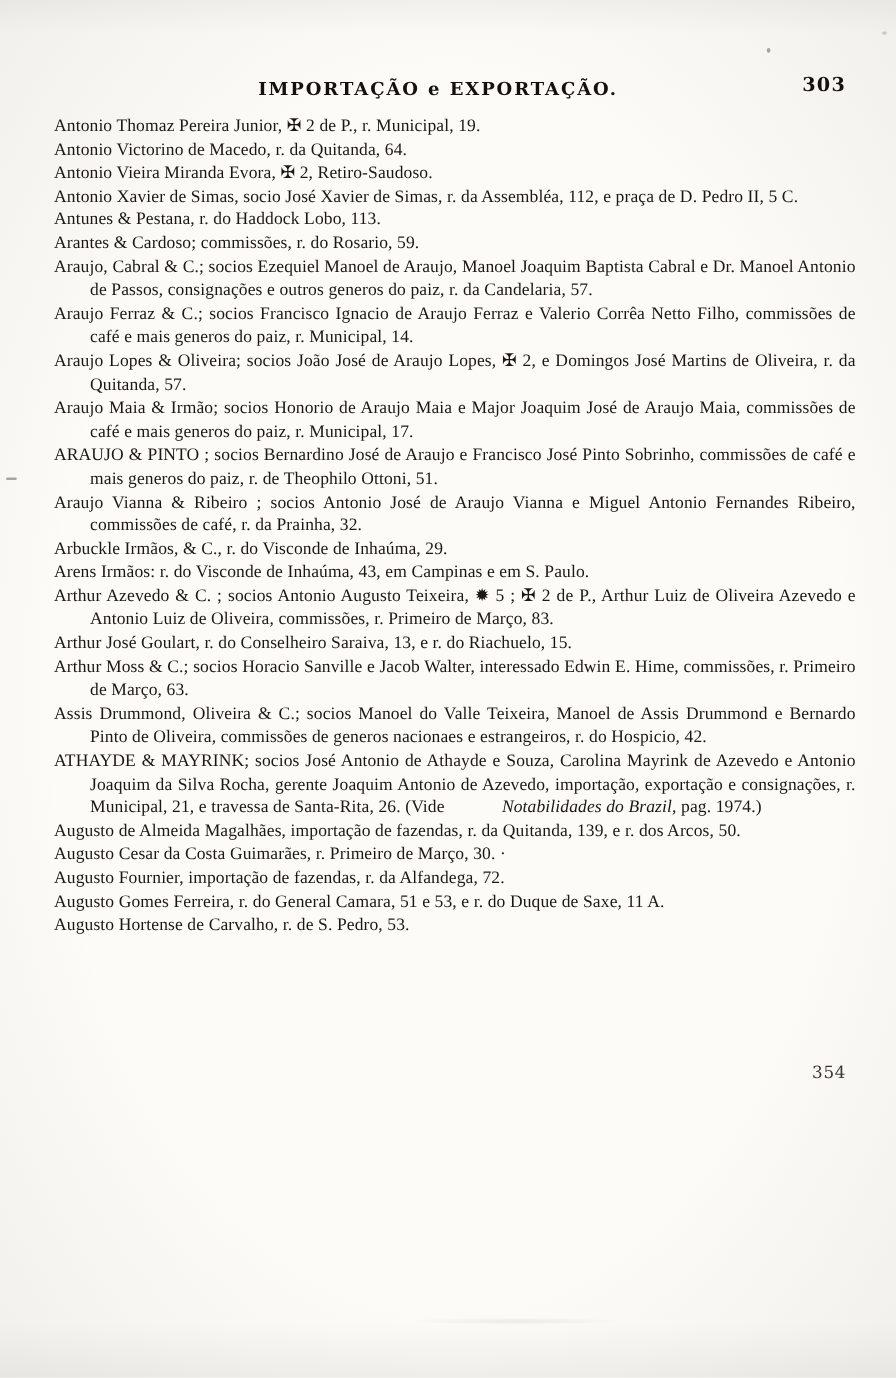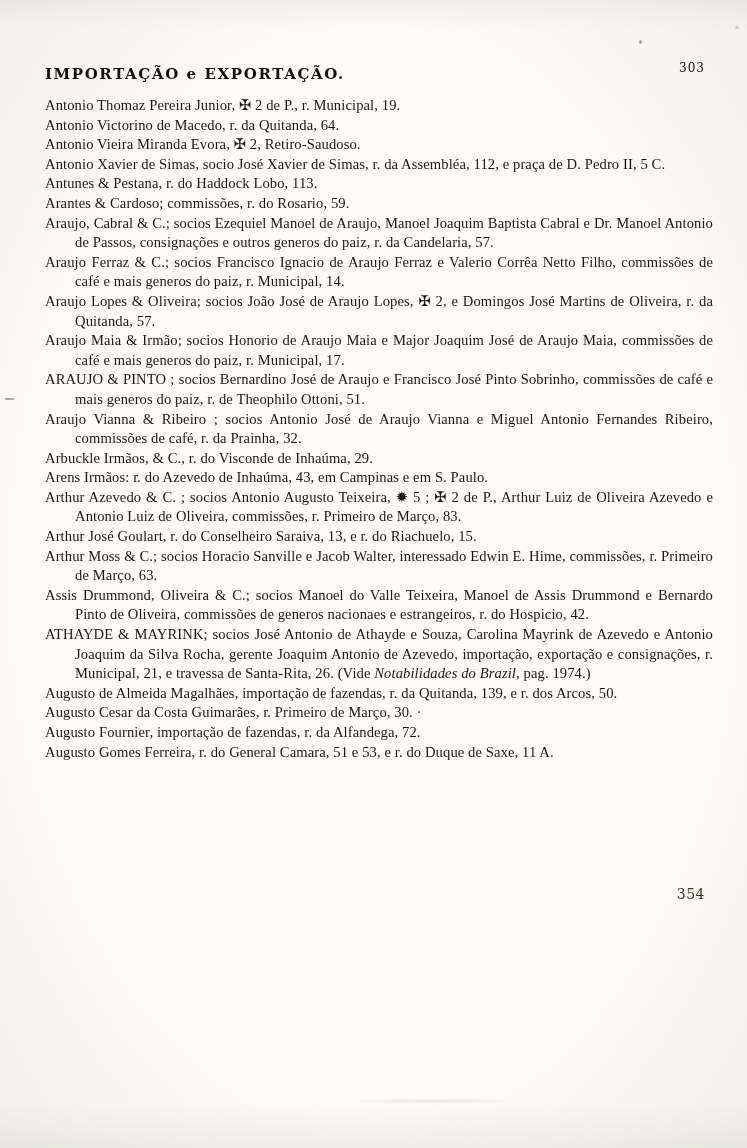--- a/index.html
+++ b/index.html
@@ -11,53 +11,53 @@
     background-image:
       linear-gradient(180deg, rgba(90,90,85,0.06), rgba(0,0,0,0) 2.5%),
       linear-gradient(0deg, rgba(90,90,85,0.07), rgba(0,0,0,0) 4%),
       radial-gradient(ellipse at 50% 50%, rgba(0,0,0,0) 62%, rgba(60,60,55,0.06) 100%);
     font-family: "DejaVu Serif", "Liberation Serif", serif;
     color: #1b1814;
   }
   .header {
     position: absolute;
     left: 45px; top: 64px; width: 640px;
-    text-align: left;
+    text-align: center;
   }
   .running-title {
     font-size: 15px;
     font-weight: bold;
     letter-spacing: 1.6px;
     color: #14110d;
   }
   .page-number {
     position: absolute;
     right: -20px; top: -3px;
-    font-size: 12px;
-    font-weight: normal;
+    font-size: 16px;
+    font-weight: bold;
     letter-spacing: 1px;
     color: #14110d;
   }
   .content {
     position: absolute;
     left: 45px; top: 96px; width: 668px;
   }
   .entry {
     margin: 0;
     padding-left: 30px;
     text-indent: -30px;
     text-align: justify;
     font-size: 14.6px;
     line-height: 19.6px;
     font-weight: 500;
     letter-spacing: 0.1px;
     color: #1b1814;
     font-family: Liberation Serif, serif;
   }
-  .entry .italic { font-style: italic; }
+  .entry .italic { font-style: italic; margin-left: 44px; }
   .signature {
     position: absolute;
     right: 42px; top: 886px;
     font-size: 14px;
     color: #3a362f;
     letter-spacing: 0.5px;
   }
   .speck {
     position: absolute;
     background: rgba(70,66,60,0.45);
@@ -89,30 +89,31 @@
       <p class="entry"><span>Antonio Xavier de Simas, socio José Xavier de Simas, r. da Assembléa, 112, e praça de D. Pedro II, 5 C.</span></p>
       <p class="entry"><span>Antunes &amp; Pestana, r. do Haddock Lobo, 113.</span></p>
       <p class="entry"><span>Arantes &amp; Cardoso; commissões, r. do Rosario, 59.</span></p>
       <p class="entry"><span>Araujo, Cabral &amp; C.; socios Ezequiel Manoel de Araujo, Manoel Joaquim Baptista Cabral e Dr. Manoel Antonio de Passos, consignações e outros generos do paiz, r. da Candelaria, 57.</span></p>
       <p class="entry"><span>Araujo Ferraz &amp; C.; socios Francisco Ignacio de Araujo Ferraz e Valerio Corrêa Netto Filho, commissões de café e mais generos do paiz, r. Municipal, 14.</span></p>
       <p class="entry"><span>Araujo Lopes &amp; Oliveira; socios João José de Araujo Lopes, ✠ 2, e Domingos José Martins de Oliveira, r. da Quitanda, 57.</span></p>
       <p class="entry"><span>Araujo Maia &amp; Irmão; socios Honorio de Araujo Maia e Major Joaquim José de Araujo Maia, commissões de café e mais generos do paiz, r. Municipal, 17.</span></p>
       <p class="entry"><span>ARAUJO &amp; PINTO ; socios Bernardino José de Araujo e Francisco José Pinto Sobrinho, commissões de café e mais generos do paiz, r. de Theophilo Ottoni, 51.</span></p>
       <p class="entry"><span>Araujo Vianna &amp; Ribeiro ; socios Antonio José de Araujo Vianna e Miguel Antonio Fernandes Ribeiro, commissões de café, r. da Prainha, 32.</span></p>
       <p class="entry"><span>Arbuckle Irmãos, &amp; C., r. do Visconde de Inhaúma, 29.</span></p>
-      <p class="entry"><span>Arens Irmãos: r. do Azevedo de Inhaúma, 43, em Campinas e em S. Paulo.</span></p>
+      <p class="entry"><span>Arens Irmãos: r. do Visconde de Inhaúma, 43, em Campinas e em S. Paulo.</span></p>
       <p class="entry"><span>Arthur Azevedo &amp; C. ; socios Antonio Augusto Teixeira, ✹ 5 ; ✠ 2 de P., Arthur Luiz de Oliveira Azevedo e Antonio Luiz de Oliveira, commissões, r. Primeiro de Março, 83.</span></p>
       <p class="entry"><span>Arthur José Goulart, r. do Conselheiro Saraiva, 13, e r. do Riachuelo, 15.</span></p>
       <p class="entry"><span>Arthur Moss &amp; C.; socios Horacio Sanville e Jacob Walter, interessado Edwin E. Hime, commissões, r. Primeiro de Março, 63.</span></p>
       <p class="entry"><span>Assis Drummond, Oliveira &amp; C.; socios Manoel do Valle Teixeira, Manoel de Assis Drummond e Bernardo Pinto de Oliveira, commissões de generos nacionaes e estrangeiros, r. do Hospicio, 42.</span></p>
       <p class="entry"><span>ATHAYDE &amp; MAYRINK; socios José Antonio de Athayde e Souza, Carolina Mayrink de Azevedo e Antonio Joaquim da Silva Rocha, gerente Joaquim Antonio de Azevedo, importação, exportação e consignações, r. Municipal, 21, e travessa de Santa-Rita, 26. (Vide </span><span class="italic">Notabilidades do Brazil,</span><span> pag. 1974.)</span></p>
       <p class="entry"><span>Augusto de Almeida Magalhães, importação de fazendas, r. da Quitanda, 139, e r. dos Arcos, 50.</span></p>
       <p class="entry"><span>Augusto Cesar da Costa Guimarães, r. Primeiro de Março, 30. ·</span></p>
       <p class="entry"><span>Augusto Fournier, importação de fazendas, r. da Alfandega, 72.</span></p>
       <p class="entry"><span>Augusto Gomes Ferreira, r. do General Camara, 51 e 53, e r. do Duque de Saxe, 11 A.</span></p>
+      <p class="entry"><span>Augusto Hortense de Carvalho, r. de S. Pedro, 53.</span></p>
     </div>
 
   <div class="signature">354</div>
 
   <div class="speck speck-1"></div>
   <div class="speck speck-2"></div>
   <div class="speck speck-3"></div>
   <div class="smudge"></div>
 
 </div>

